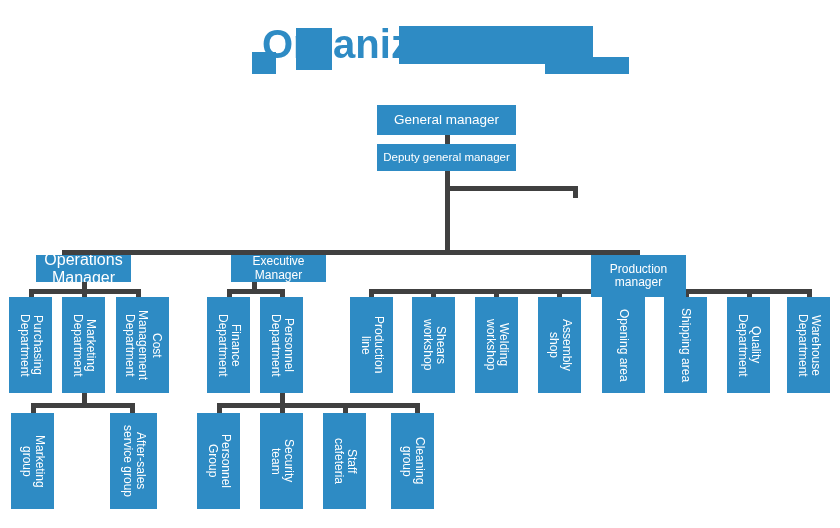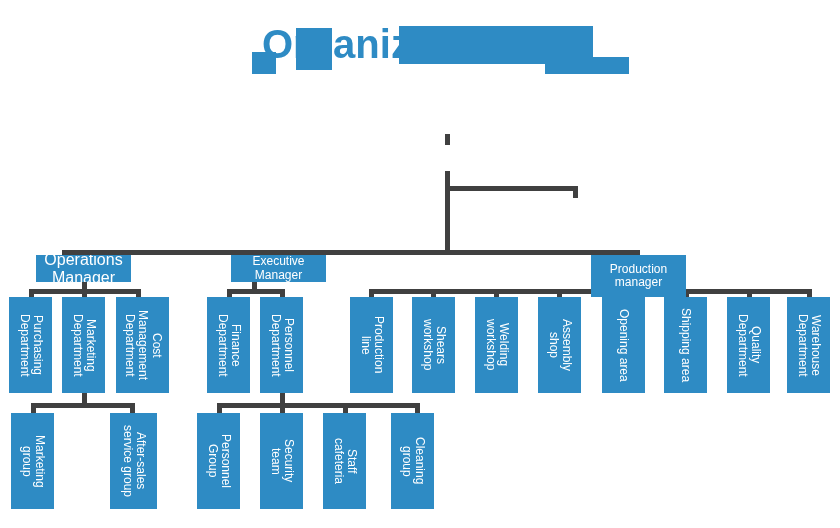--- a/index.html
+++ b/index.html
@@ -122,21 +122,27 @@
   <div class="ln" style="left:369px; top:289px; width:443px; height:5px;"></div>
   <div class="ln" style="left:369px; top:289px; width:5px; height:9px;"></div>
   <div class="ln" style="left:431px; top:289px; width:5px; height:9px;"></div>
   <div class="ln" style="left:494px; top:289px; width:5px; height:9px;"></div>
   <div class="ln" style="left:557px; top:289px; width:5px; height:9px;"></div>
   <div class="ln" style="left:622px; top:289px; width:5px; height:9px;"></div>
   <div class="ln" style="left:684px; top:289px; width:5px; height:9px;"></div>
   <div class="ln" style="left:747px; top:289px; width:5px; height:9px;"></div>
   <div class="ln" style="left:807px; top:289px; width:5px; height:9px;"></div>
 
-
+  <div class="node h" style="left:377px; top:105px; width:139px; height:30px;">
+    <span class="label">General manager</span>
+  </div>
+
+  <div class="node h" style="left:377px; top:144px; width:139px; height:27px; font-size:11.5px;">
+    <span class="label">Deputy general manager</span>
+  </div>
 
 
   <div class="node h" style="left:36px; top:255px; width:95px; height:27px; font-size:16px;">
     <span class="label">Operations
 Manager</span>
   </div>
   <div class="node h" style="left:208px; top:255px; width:95px; height:27px; font-size:12px;margin-left:23px;">
     <span class="label">Executive
 Manager</span>
   </div>

